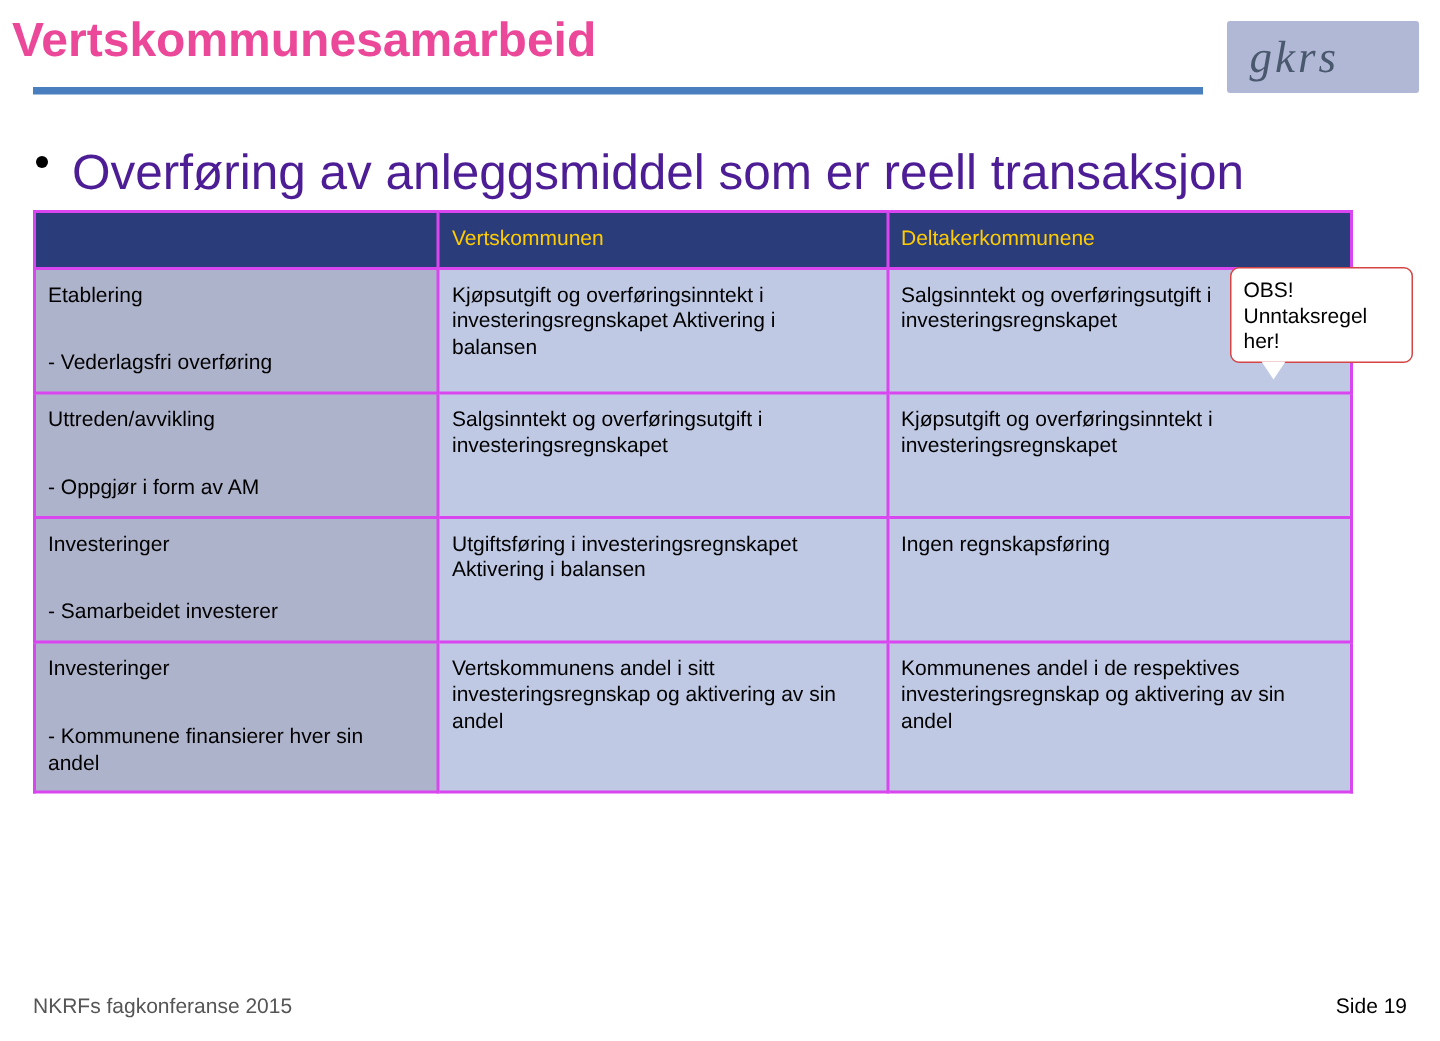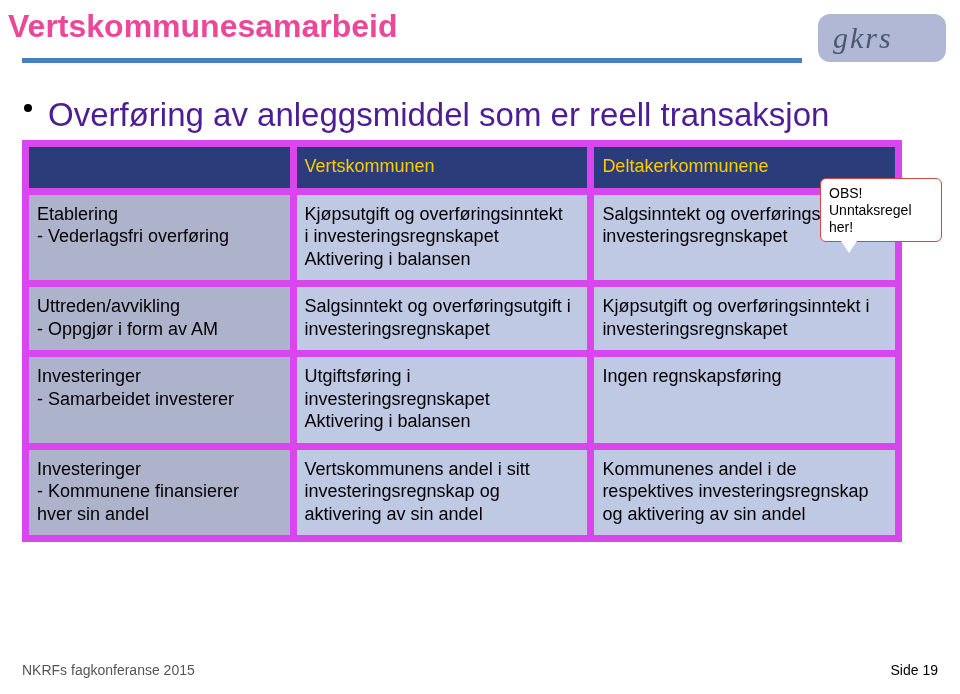--- a/index.html
+++ b/index.html
@@ -1,35 +1,35 @@
 <!DOCTYPE html>
 <html><head>
 <meta charset="utf-8">
 <style>
   * { box-sizing: border-box; margin: 0; padding: 0; }
   html, body { width: 960px; height: 694px; font-family: Arial, Helvetica, sans-serif; background: #fff; }
   .slide { position: relative; width: 960px; height: 694px; background: #fff; overflow: hidden; }
   .title-bar { position: relative; height: 86px; }
   .title-bar .divider { position: absolute; left: 22px; top: 58px; width: 780px; height: 5px; background: #4a7fbf; }
   .title { position: absolute; left: 8px; top: 8px; font-size: 32px; font-weight: bold; color: #ec4899; }
-  .logo { position: absolute; right: 14px; top: 14px; width: 128px; height: 48px; background: #b1b8d6; display: flex; align-items: center; justify-content: center; border-radius: 12px; }
+  .logo { position: absolute; right: 14px; top: 14px; width: 128px; height: 48px; background: #b1b8d6; display: flex; align-items: center; justify-content: center; border-radius: 2px; }
   .logo svg text { font-family: Georgia, 'Times New Roman', serif; }
   .bullet-row { position: absolute; left: 48px; top: 96px; font-size: 33px; color: #4c1d95; }
   .bullet-dot { position: absolute; left: 24px; top: 104px; width: 8px; height: 8px; background: #000; border-radius: 50%; }
 
   .table { position: absolute; left: 22px; top: 140px; width: 880px; border-collapse: collapse; }
-  .table td, .table th { border: 7px solid #d946ef; padding: 8px 16px 10px 8px; font-size: 18px; color: #000; vertical-align: top; text-align: left; line-height: 1.25; }
+  .table td, .table th { border: 2px solid #d946ef; padding: 8px 16px 10px 8px; font-size: 14px; color: #000; vertical-align: top; text-align: left; line-height: 1.25; }
   .table thead th { background: #2a3d7a; color: #fff; font-weight: normal; }
   .table thead th.corner { background: #2a3d7a; }
   .table tbody td.col0 { background: #aeb3cc; width: 270px; }
   .table tbody td.col1 { background: #bfc9e4; width: 300px; }
   .table tbody td.col2 { background: #bfc9e4; width: 310px; }
   .table thead th { height: 34px; }
 
-  .sub { display: block; }
+  .sub { display: block; margin-top: 28px; }
   .heading-rowtext { font-weight: normal; }
   .yellow { color: #ffcc00; }
 
   .callout { position: absolute; background: #fff; border: 1.5px solid #d64545; border-radius: 6px; padding: 6px 8px; font-size: 14px; color: #000000; line-height: 1.2; }
   .callout .tail { position: absolute; width: 0; height: 0; }
 
   .callout.obs { right: 18px; top: 178px; width: 122px; }
   .callout.obs .tail { left: 20px; bottom: -12px; border-left: 8px solid transparent; border-right: 8px solid transparent; border-top: 12px solid #fff; }
   .callout.obs .tail-border { position:absolute; left:19px; bottom:-14px; width:0;height:0; border-left: 9px solid transparent; border-right: 9px solid transparent; border-top: 14px solid #d64545; z-index:-1; }
 

